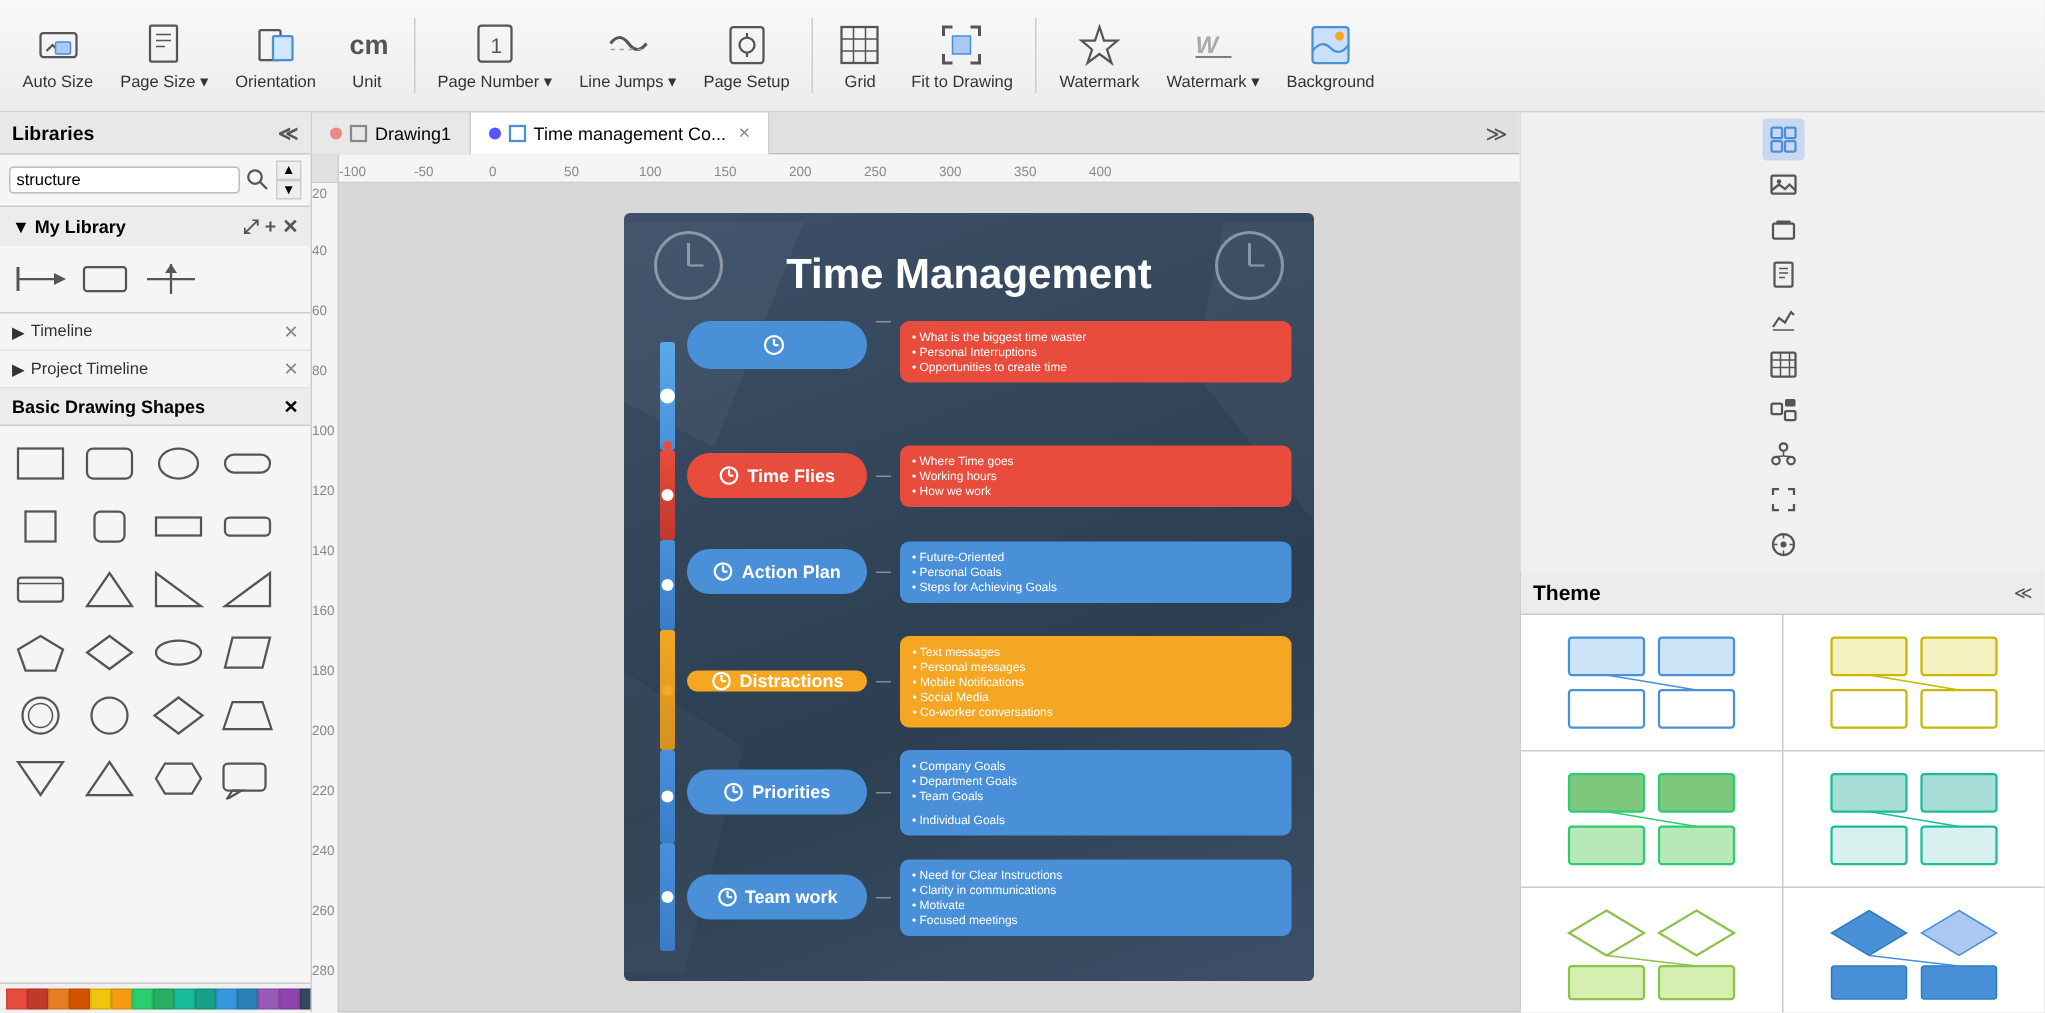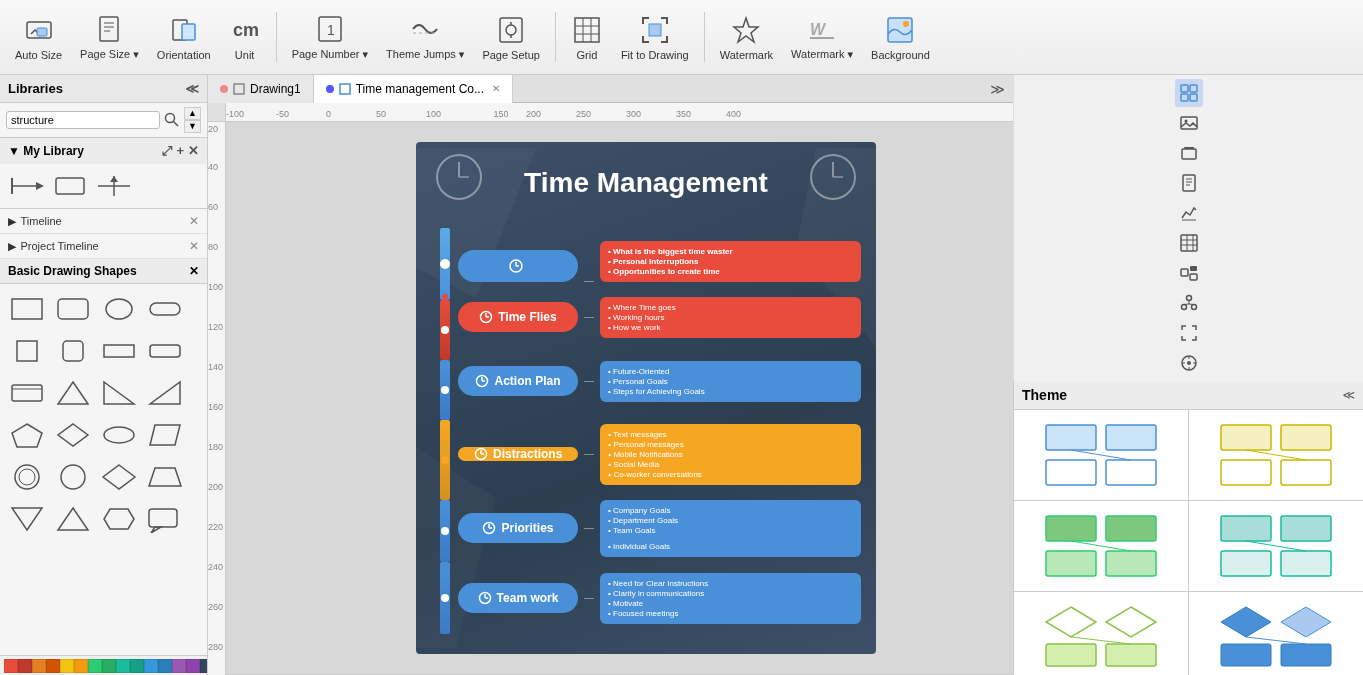--- a/index.html
+++ b/index.html
@@ -149,21 +149,21 @@
         <text x="13" y="22" font-size="14" fill="#555" font-family="Arial">1</text>
       </svg>
     <span>Page Number ▾</span>
   </div>
 
   <div class="tb-btn">
     <svg width="32" height="32" viewBox="0 0 32 32">
         <path d="M4 16 Q10 8 16 16 Q22 24 28 16" fill="none" stroke="#555" stroke-width="2"></path>
         <line x1="4" y1="20" x2="28" y2="20" stroke="#aaa" stroke-width="1" stroke-dasharray="3,3"></line>
       </svg>
-    <span>Theme Jumps ▾</span>
+    <span>Line Jumps ▾</span>
   </div>
 
   <div class="tb-btn">
     <svg width="32" height="32" viewBox="0 0 32 32">
         <rect x="5" y="4" width="22" height="24" rx="2" fill="none" stroke="#555" stroke-width="1.5"></rect>
         <circle cx="16" cy="16" r="5" fill="none" stroke="#555" stroke-width="1.5"></circle>
         <line x1="16" y1="8" x2="16" y2="11" stroke="#555" stroke-width="1.5"></line>
         <line x1="16" y1="21" x2="16" y2="24" stroke="#555" stroke-width="1.5"></line>
       </svg>
     <span>Page
@@ -470,21 +470,21 @@
 
     <div style="display:flex; position:relative; border-bottom:1px solid #ccc;">
       <div style="width:18px;height:18px;background:#e0e0e0;border-right:1px solid #ccc;flex-shrink:0;"></div>
       <div style="flex:1;height:18px;background:#f5f5f5;overflow:hidden;display:flex;align-items:flex-end;">
         <div style="display:flex;font-size:9px;color:#888;padding-bottom:2px;">
           <span style="width:50px;">-100</span>
           <span style="width:50px;">-50</span>
           <span style="width:50px;">0</span>
           <span style="width:50px;">50</span>
           <span style="width:50px;">100</span>
-          <span style="width:50px;text-align:center;">150</span>
+          <span style="width:50px;">150</span>
           <span style="width:50px;">200</span>
           <span style="width:50px;">250</span>
           <span style="width:50px;">300</span>
           <span style="width:50px;">350</span>
           <span style="width:50px;">400</span>
         </div>
       </div>
     </div>
 
     <div id="canvas-body">
@@ -562,21 +562,21 @@
                     <div style="width:8px;height:8px;background:#fff;border-radius:50%;position:absolute;top:50%;left:1px;transform:translateY(-50%);"></div>
                   </div>
                   <div style="height:72px;background:linear-gradient(to bottom,#4a90d9,#3a7bc8);width:10px;margin:0 auto;border-radius:2px;position:relative;">
                     <div style="width:8px;height:8px;background:#fff;border-radius:50%;position:absolute;top:50%;left:1px;transform:translateY(-50%);"></div>
                   </div>
                 </div>
               </div>
 
               <div style="flex:1;display:flex;flex-direction:column;gap:6px;padding-left:4px;">
 
-                <div style="display:flex;align-items:flex-end;gap:6px;min-height:68px;font-weight:bold;">
+                <div style="display:flex;align-items:flex-start;gap:6px;min-height:68px;">
                   <div style="background:#4a90d9;border-radius:20px;padding:8px 16px;color:white;font-size:12px;font-weight:bold;min-width:120px;text-align:center;display:flex;align-items:center;justify-content:center;gap:5px;flex-shrink:0;">
                     <svg width="16" height="16" viewBox="0 0 16 16">
                         <circle cx="8" cy="8" r="6" fill="none" stroke="white" stroke-width="1.5"></circle>
                         <line x1="8" y1="8" x2="8" y2="4" stroke="white" stroke-width="1.5"></line>
                         <line x1="8" y1="8" x2="11" y2="8" stroke="white" stroke-width="1.5"></line>
                       </svg>
                     <span></span>
                   </div>
                   <div style="height:1px;width:10px;background:rgba(255,255,255,0.4);flex-shrink:0;"></div>
                   <div style="background:#e74c3c;border-radius:6px;padding:6px 8px;flex:1;">

